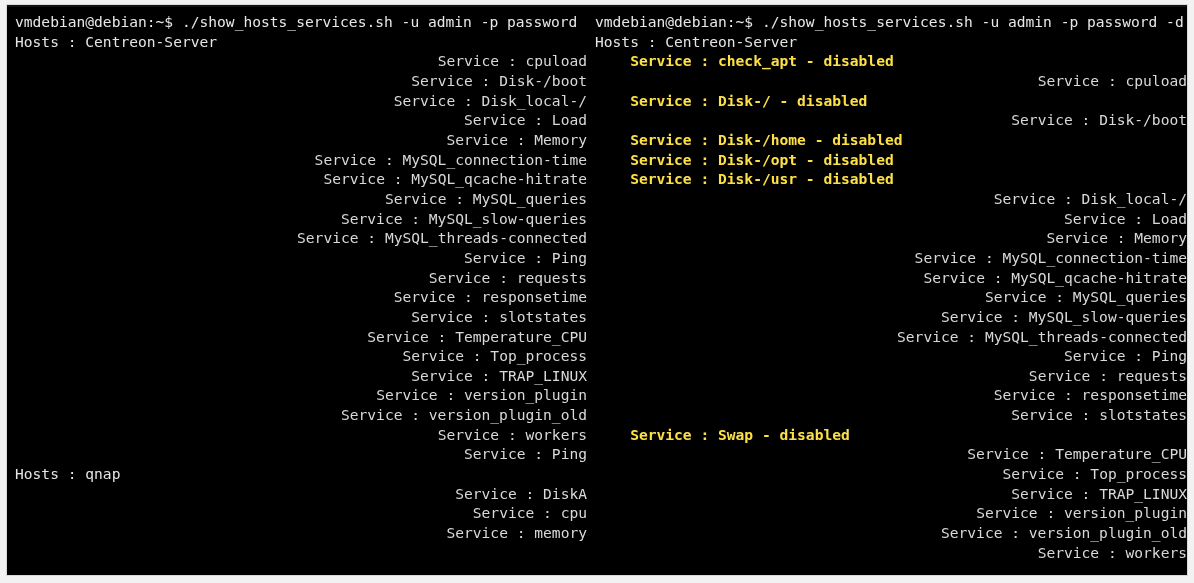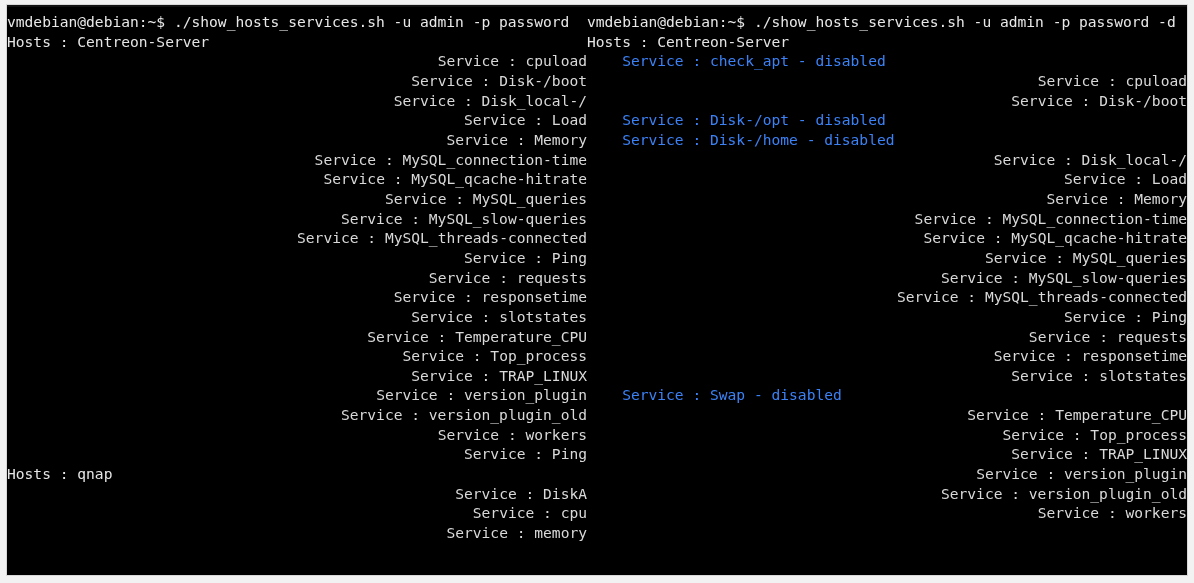--- a/index.html
+++ b/index.html
@@ -57,25 +57,26 @@
   #pane-left  { left: 0px;   width: 580px; }
   #pane-right { left: 580px; width: 600px; }
 
   .line {
     display: block;
     white-space: pre;
     font-size: 14.6px;
     line-height: 19.65px;
     letter-spacing: 0px;
     color: #d9d9d9;
+    padding-left: 8px;
   }
   .line.prompt   { color: #e8e8e8; }
   .line.host     { color: #e5e5e5; }
   .line.service  { color: #d9d9d9; text-align: right; }
-  .line.disabled { color: #3b82f6; }
+  .line.disabled { color: #fde047; font-weight: bold; }
 </style>
 </head>
 <body>
 
 <div id="screenshot">
   <div id="terminal-window">
     <div id="terminal-topseam"></div>
 
     <div class="pane" id="pane-left">
       <span class="line prompt">vmdebian@debian:~$ ./show_hosts_services.sh -u admin -p password</span>
@@ -108,23 +109,25 @@
           <span class="line service">    Service : memory</span>
         </div>
     </div>
 
     <div class="pane" id="pane-right">
       <span class="line prompt">vmdebian@debian:~$ ./show_hosts_services.sh -u admin -p password -d</span>
       <div id="lines-right">
           <span class="line host">Hosts : Centreon-Server</span>
           <span class="line disabled">    Service : check_apt - disabled</span>
           <span class="line service">    Service : cpuload</span>
+          <span class="line disabled">    Service : Disk-/ - disabled</span>
           <span class="line service">    Service : Disk-/boot</span>
+          <span class="line disabled">    Service : Disk-/home - disabled</span>
           <span class="line disabled">    Service : Disk-/opt - disabled</span>
-          <span class="line disabled">    Service : Disk-/home - disabled</span>
+          <span class="line disabled">    Service : Disk-/usr - disabled</span>
           <span class="line service">    Service : Disk_local-/</span>
           <span class="line service">    Service : Load</span>
           <span class="line service">    Service : Memory</span>
           <span class="line service">    Service : MySQL_connection-time</span>
           <span class="line service">    Service : MySQL_qcache-hitrate</span>
           <span class="line service">    Service : MySQL_queries</span>
           <span class="line service">    Service : MySQL_slow-queries</span>
           <span class="line service">    Service : MySQL_threads-connected</span>
           <span class="line service">    Service : Ping</span>
           <span class="line service">    Service : requests</span>

